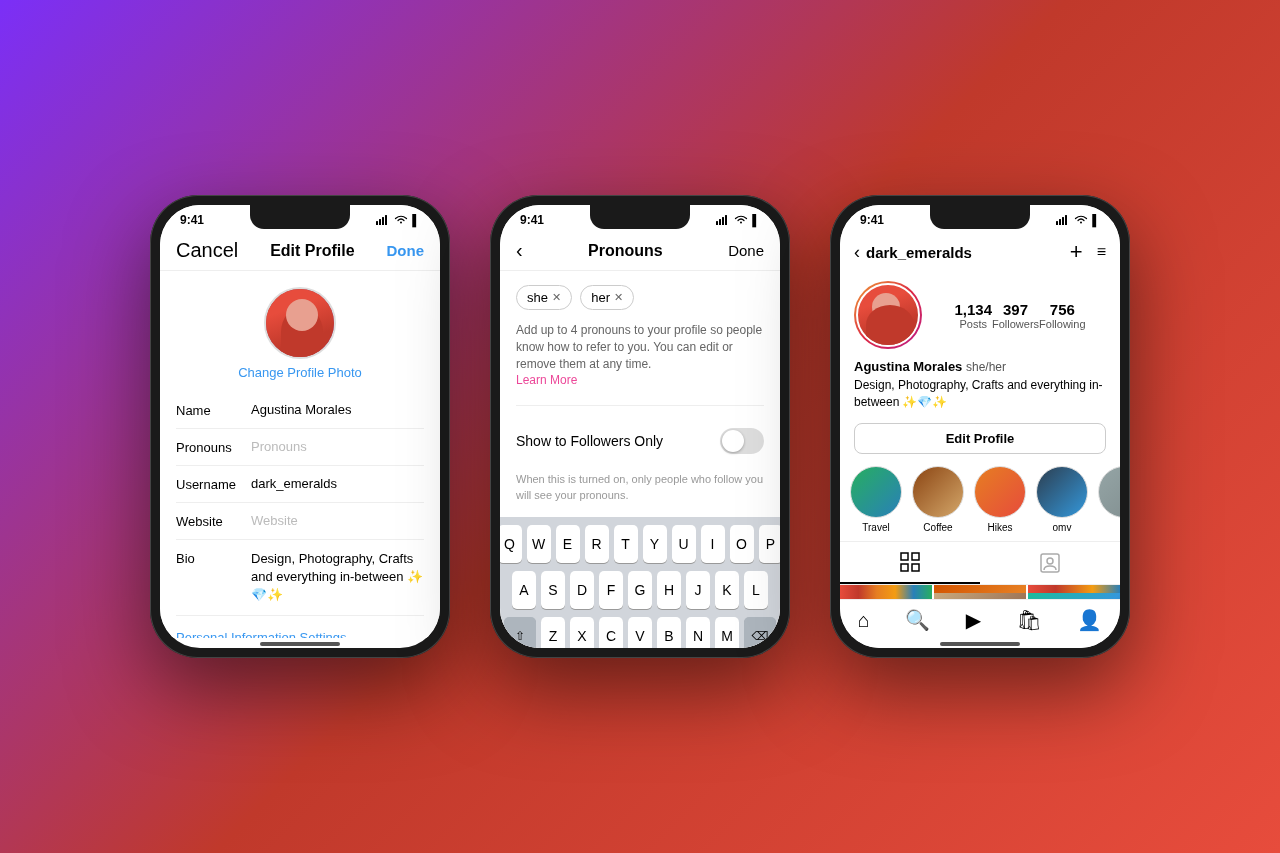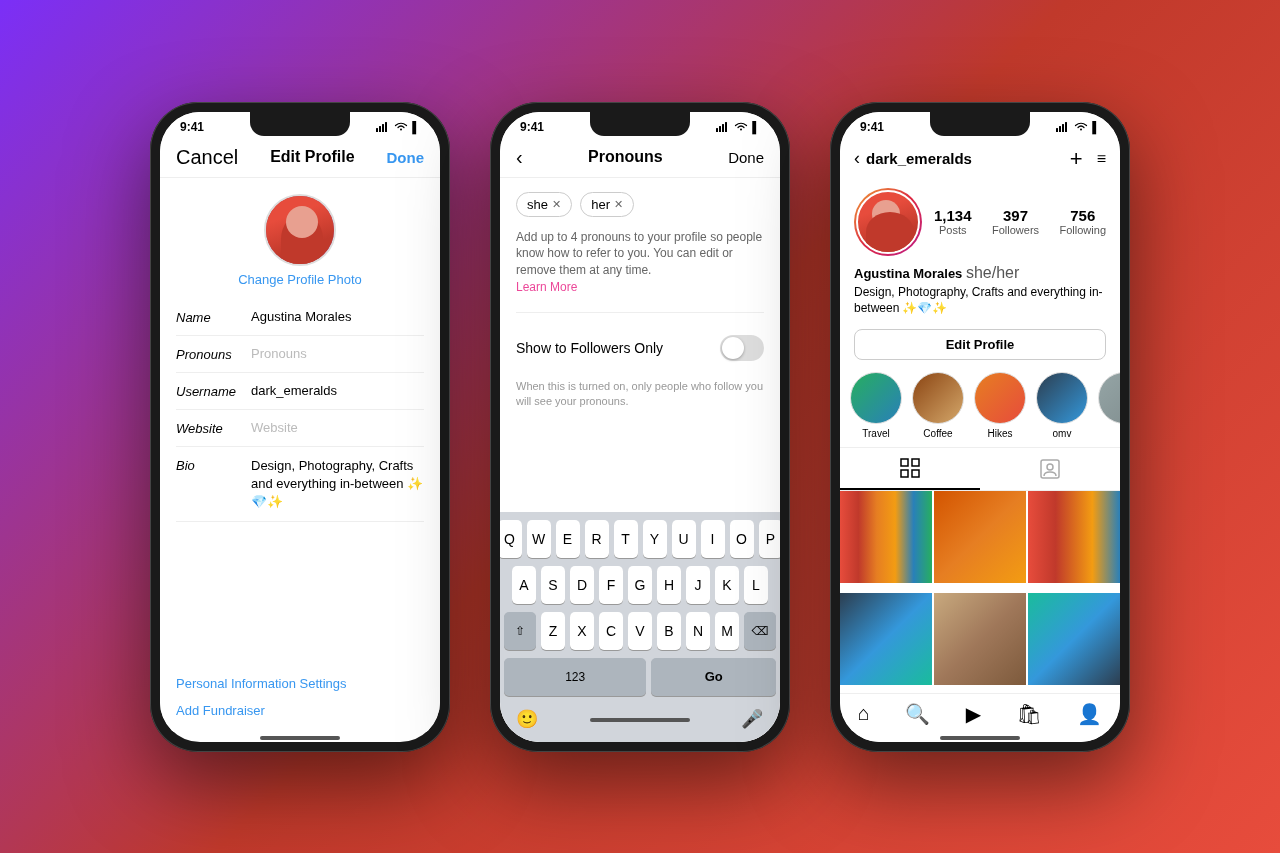--- a/index.html
+++ b/index.html
@@ -11,21 +11,21 @@
       align-items: center;
       justify-content: center;
       gap: 40px;
       font-family: -apple-system, BlinkMacSystemFont, 'Helvetica Neue', sans-serif;
       overflow: hidden;
     }
 
     
     .phone {
       width: 300px;
-      height: 650px;
+      height: 463px;
       background: #1a1a1a;
       border-radius: 48px;
       padding: 10px;
       box-shadow: 0 30px 80px rgba(0,0,0,0.5), inset 0 0 0 1px #444;
       position: relative;
     }
     .phone-screen {
       width: 100%;
       height: 100%;
       background: #fff;
@@ -153,21 +153,20 @@
       padding: 10px 0;
       border-bottom: 1px solid #eee;
     }
     .ep-field-label {
       font-size: 13px;
       color: #000;
       font-weight: 400;
       width: 75px;
       flex-shrink: 0;
       padding-top: 1px;
-      font-style: italic;
     }
     .ep-field-value {
       font-size: 13px;
       color: #000;
       flex: 1;
     }
     .ep-field-value.placeholder {
       color: #bbb;
     }
     .ep-field-value.bio {
@@ -426,21 +425,21 @@
       content: '';
       position: absolute;
       bottom: 0; left: 8px;
       width: 48px; height: 40px;
       background: #c0392b;
       border-radius: 50% 50% 0 0;
     }
     .prof-stats {
       display: flex;
       flex: 1;
-      justify-content: space-between;
+      justify-content: center;
     }
     .prof-stat {
       display: flex;
       flex-direction: column;
       align-items: center;
     }
     .prof-stat-num {
       font-size: 15px;
       font-weight: 700;
       color: #000;
@@ -451,21 +450,21 @@
     }
     .prof-bio {
       padding: 0 14px 8px;
     }
     .prof-name {
       font-size: 13px;
       font-weight: 600;
       color: #000;
     }
     .prof-pronouns-badge {
-      font-size: 16px;
+      font-size: 12px;
       color: #555;
       display: inline;
     }
     .prof-bio-text {
       font-size: 12px;
       color: #000;
       line-height: 1.4;
       margin-top: 2px;
     }
     .prof-edit-btn {

